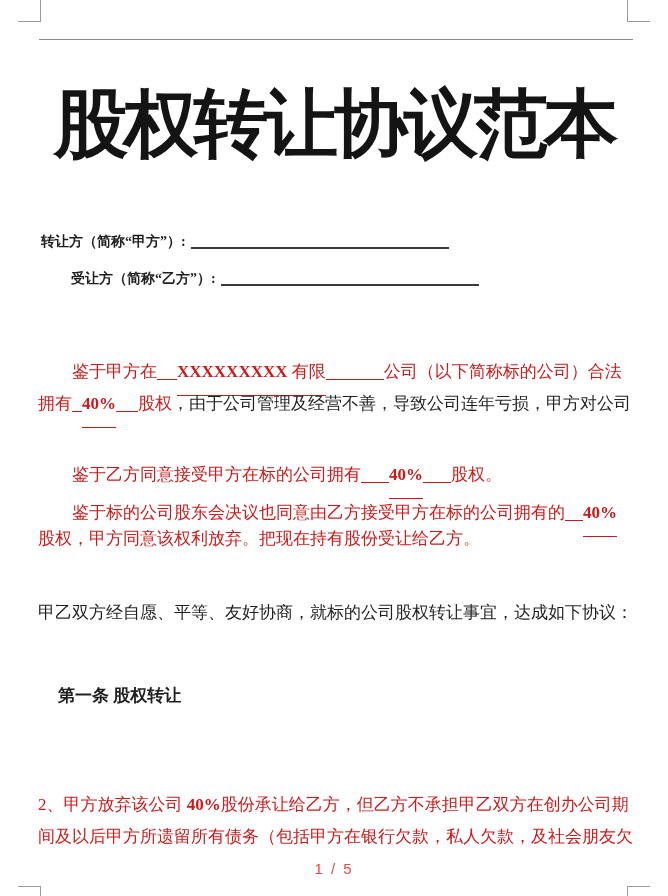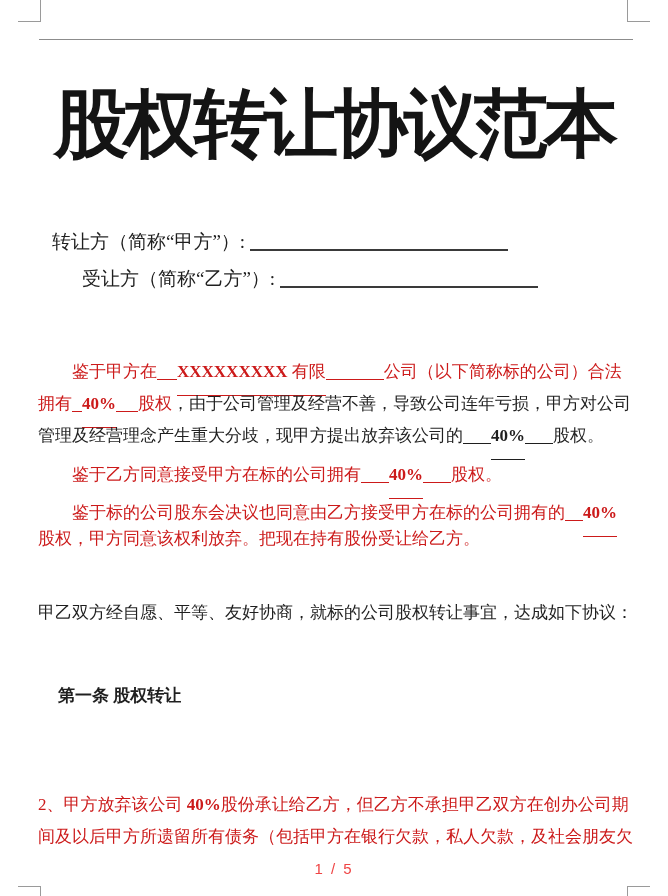--- a/index.html
+++ b/index.html
@@ -15,21 +15,21 @@
   .mark-bl{left:18px;bottom:0;width:22px;height:9px;border-right:1px solid var(--mark);border-top:1px solid var(--mark);}
   .mark-br{right:18px;bottom:0;width:22px;height:9px;border-left:1px solid var(--mark);border-top:1px solid var(--mark);}
   .header-rule{position:absolute;left:39px;top:39px;width:594px;height:1px;background:var(--rule);}
   
   .doc-title{
     position:absolute;left:0;top:84px;width:100%;text-align:center;
     font-size:74px;line-height:80px;font-weight:bold;letter-spacing:-4px;
     color:#141414;white-space:nowrap;
   }
   
-  .field-row{position:absolute;left:52px;width:592px;height:26px;line-height:26px;font-size:19px;white-space:nowrap;}
+  .field-row{position:absolute;left:41px;width:592px;height:26px;line-height:26px;font-size:14px;white-space:nowrap;font-weight:bold;}
   .field-row.f1{top:229px;}
   .field-row.f2{top:266px;margin-left:30px;}
   .field-blank{display:inline-block;width:258px;height:17px;border-bottom:2px solid #3a3a3a;margin-left:5px;vertical-align:-3px;}
   
   .block{position:absolute;left:38px;width:600px;font-size:17px;}
   .block .line{height:32px;line-height:32px;white-space:nowrap;}
   .block .line.indent{padding-left:34px;}
   .c-red{color:var(--red);}
   .c-black{color:var(--black);}
   .seg-b{font-weight:bold;}
@@ -64,21 +64,20 @@
   <div class="field-row f1">
     <span>转让方（简称“甲方”）:</span><span class="field-blank"></span>
   </div>
   <div class="field-row f2">
     <span>受让方（简称“乙方”）:</span><span class="field-blank"></span>
   </div>
 
   <div class="block t-whereas1">
       <div class="line indent"><span class="c-red">鉴于甲方在</span><span class="blank c-red seg-u" style="width: 20px;"></span><span class="c-red seg-b seg-u">XXXXXXXXX</span><span class="c-red seg-u"> 有限</span><span class="blank c-red seg-u" style="width: 58px;"></span><span class="c-red">公司（以下简称标的公司）合法</span></div>
       <div class="line"><span class="c-red">拥有</span><span class="blank c-red seg-u" style="width: 10px;"></span><span class="c-red seg-b seg-u">40%</span><span class="blank c-red seg-u" style="width: 22px;"></span><span class="c-red">股权</span><span class="c-black">，由于公司管理及经营不善，导致公司连年亏损，甲方对公司</span></div>
-      <div class="line"><span class="c-black">管理及经营理念产生重大分歧，现甲方提出放弃该公司的</span><span class="blank c-black seg-u" style="width: 28px;"></span><span class="c-black seg-b seg-u">40%</span><span class="blank c-black seg-u" style="width: 28px;"></span><span class="c-black">股权。</span></div>
     </div>
   <div class="block t-whereas2">
       <div class="line indent"><span class="c-red">鉴于乙方同意接受甲方在标的公司拥有</span><span class="blank c-red seg-u" style="width: 28px;"></span><span class="c-red seg-b seg-u">40%</span><span class="blank c-red seg-u" style="width: 28px;"></span><span class="c-red">股权。</span></div>
     </div>
   <div class="block t-whereas3">
       <div class="line indent"><span class="c-red">鉴于标的公司股东会决议也同意由乙方接受甲方在标的公司拥有的</span><span class="blank c-red seg-u" style="width: 18px;"></span><span class="c-red seg-b seg-u">40%</span></div>
       <div class="line"><span class="c-red">股权，甲方同意该权利放弃。把现在持有股份受让给乙方。</span></div>
     </div>
   <div class="block t-agreement">
       <div class="line"><span class="c-black">甲乙双方经自愿、平等、友好协商，就标的公司股权转让事宜，达成如下协议：</span></div>

